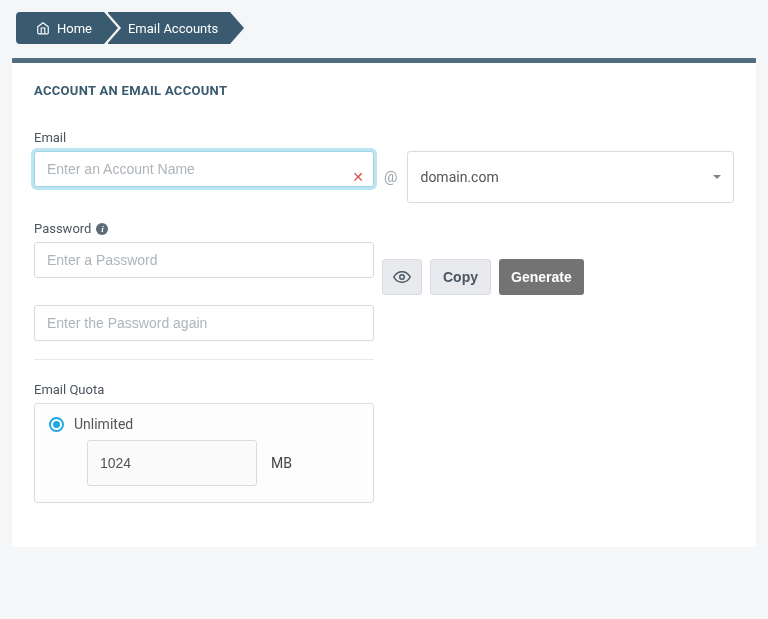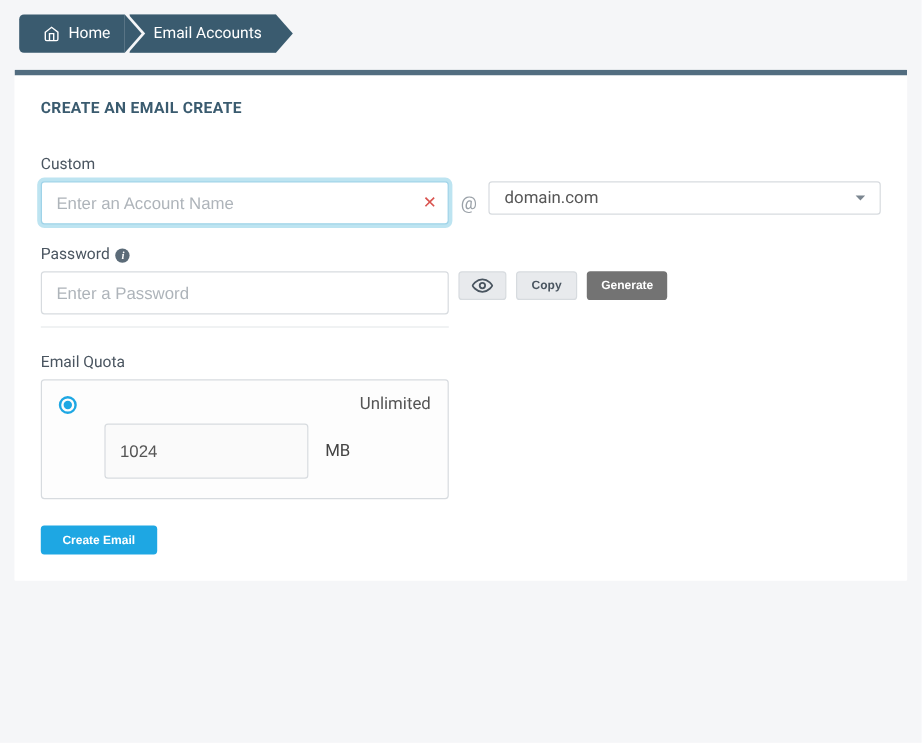--- a/index.html
+++ b/index.html
@@ -108,21 +108,21 @@
       cursor: pointer;
       line-height: 1;
     }
     .at-symbol {
       color: #9aa1a8;
       font-size: 15px;
       align-self: center;
     }
     .domain-select {
       flex: 1;
-      height: 28px;
+      height: 52px;
       border: 1px solid #d7dbdf;
       border-radius: 3px;
       padding: 0 12px;
       display: flex;
       align-items: center;
       justify-content: space-between;
       color: #555;
       cursor: pointer;
     }
     .caret-down {
@@ -132,30 +132,31 @@
       border-top: 4px solid #7b8690;
     }
     .pw-row {
       display: flex;
       gap: 8px;
       align-items: flex-start;
       margin-bottom: 10px;
     }
     .pw-input-wrap { flex: 0 0 340px; }
     .btn {
-      height: 24px;
+      height: 36px;
       padding: 0 12px;
       border: none;
       border-radius: 3px;
-      font-size: 10px;
+      font-size: 14px;
       font-weight: 600;
       cursor: pointer;
       display: inline-flex;
       align-items: center;
       justify-content: center;
+      margin-top: 17px;
     }
     .btn-gray {
       background: #e8eaed;
       color: #4a5560;
       border: 1px solid #d7dbdf;
     }
     .btn-gray.icon-only { width: 40px; padding: 0; }
     .btn-teal { background: #737373; color: #fff; }
     .btn-blue { background: #1ea7e3; color: #fff; padding: 0 18px; }
     .repeat-wrap { width: 340px; margin-bottom: 18px; }
@@ -167,21 +168,20 @@
       padding: 12px 14px 16px 14px;
       background: #fdfdfd;
       margin-bottom: 22px;
     }
     .radio-row {
       display: flex;
       align-items: center;
       gap: 10px;
       margin-bottom: 8px;
       color: #555;
-      justify-content: space-between;
     }
     .radio {
       width: 15px; height: 15px;
       border: 2px solid #c7ccd1;
       border-radius: 50%;
       position: relative;
       flex-shrink: 0;
     }
     .radio.checked { border-color: #1ea7e3; }
     .radio.checked::after {
@@ -235,24 +235,24 @@
         </svg>
     </span>
     <span>Home</span>
   </div>
   <div class="crumb">
     <span>Email Accounts</span>
   </div>
 </div>
 
 <div class="card">
-  <div class="card-title">CREATE AN EMAIL CREATE</div>
+  <div class="card-title">ACCOUNT AN EMAIL ACCOUNT</div>
   <div class="card-body">
 
-    <div class="field-label">Custom</div>
+    <div class="field-label">Email</div>
     <div class="email-row">
       <div class="email-input-wrap">
         <input class="input focused" type="text" placeholder="Enter an Account Name" style="">
         <span class="clear-x">✕</span>
       </div>
       <span class="at-symbol">@</span>
       <div class="domain-select">
         <span>domain.com</span>
         <span class="caret-down"></span>
       </div>
@@ -269,31 +269,33 @@
       <button class="btn btn-gray icon-only">
         <svg width="18" height="18" viewBox="0 0 24 24" fill="none" stroke="#4a5560" stroke-width="2">
             <path d="M1 12s4-7 11-7 11 7 11 7-4 7-11 7S1 12 1 12z"></path>
             <circle cx="12" cy="12" r="3"></circle>
           </svg>
       </button>
       <button class="btn btn-gray">Copy</button>
       <button class="btn btn-teal">Generate</button>
     </div>
 
+    <div class="repeat-wrap">
+      <input class="input" type="password" placeholder="Enter the Password again" style="">
+    </div>
 
     <hr class="divider">
 
     <div class="field-label">Email Quota</div>
     <div class="quota-box">
       <div class="radio-row">
         <span class="radio checked"></span>
         <span>Unlimited</span>
       </div>
       <div class="quota-input-row">
         <input class="quota-input" type="text" value="1024" style="">
         <span>MB</span>
       </div>
     </div>
 
-    <button class="btn btn-blue">Create Email</button>
 
   </div>
 </div>
 
 </body></html>

